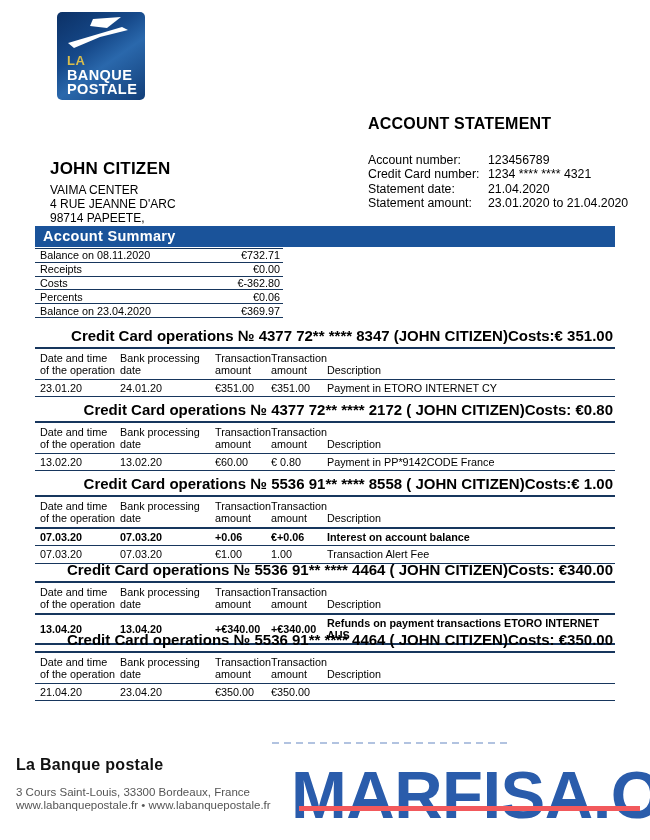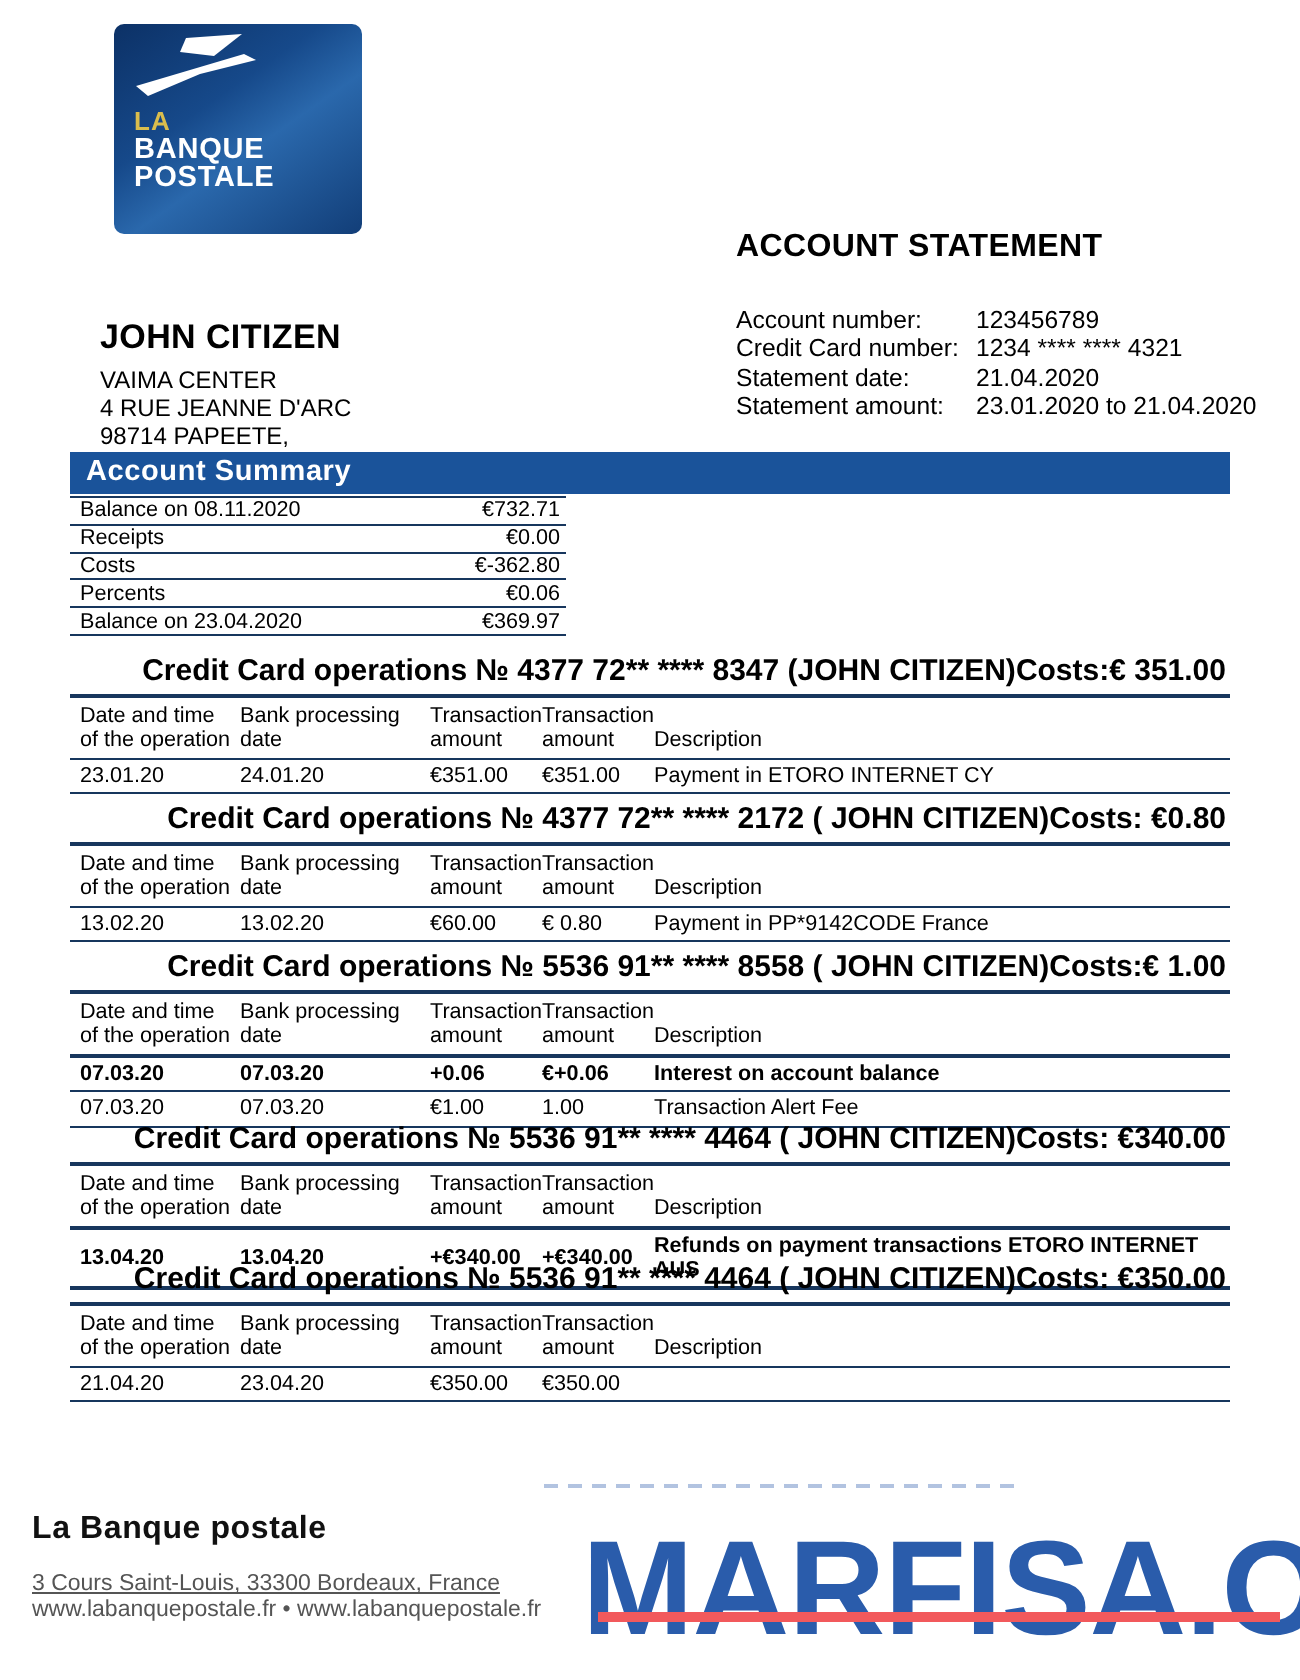--- a/index.html
+++ b/index.html
@@ -3,24 +3,23 @@
 <meta charset="utf-8">
 <style>
   html,body { margin:0; padding:0; background:#ffffff; }
   .page {
     position:relative; width:650px; height:840px; background:#fff;
     font-family:"Liberation Sans", sans-serif; color:#000; overflow:hidden;
   }
 
   
   .logo {
-    position:absolute; left:57px; top:12px; width:88px; height:105px;
+    position:absolute; left:57px; top:12px; width:88px; height:88px;
     border-radius:5px;
     background:linear-gradient(145deg,#0c3166 0%,#16498a 38%,#2a68ac 58%,#123e78 100%);
-    padding-left:36px;
   }
   .logo svg { position:absolute; left:5px; top:4px; }
   .logo-text { position:absolute; left:10px; top:42px; }
   .logo-la { color:#d9bd4d; font-weight:bold; font-size:13px; line-height:14px; letter-spacing:.5px; }
   .logo-word { color:#fff; font-weight:bold; font-size:14.5px; line-height:14px; letter-spacing:.4px; }
 
   
   .recipient { position:absolute; left:50px; top:113px; }
   .recipient-name { font-size:17px; font-weight:800; letter-spacing:.2px; margin-bottom:4px;margin-top:46px; }
   .addr-line { font-size:12px; line-height:14px; }
@@ -62,21 +61,21 @@
     font-size:10.8px; line-height:12px; align-items:center;
     padding:2px 0 2.5px 5px; border-bottom:1.2px solid #17365d;
   }
   .op-row.bold-row { font-weight:bold; border-bottom-width:1.4px; }
   .op-head.strong { border-bottom-width:2.2px; }
   .op-row.strong-bottom { border-bottom-width:2.2px; }
 
   
   .footer { position:absolute; left:16px; top:756px; width:634px; text-align:left; }
   .footer-name { font-size:16px; font-weight:800; letter-spacing:.3px; color:#111; }
-  .footer-addr { font-size:11.5px; color:#555; margin-top:12px; line-height:13px;text-decoration:underline; }
+  .footer-addr { font-size:11.5px; color:#555; margin-top:12px; line-height:13px; }
   .footer-url  { font-size:11.5px; color:#555; line-height:13px; }
 
   
   .watermark {
     position:absolute; left:291px; top:756px; z-index:5;
     font-size:67px; font-weight:bold; color:#2a5cab; letter-spacing:-.5px;
     font-family:"Liberation Sans", sans-serif;
   }
   .watermark-underline { position:absolute; left:299px; top:806px; width:341px; height:4.5px; background:#f2595c; z-index:6; }
   .watermark-dots {

